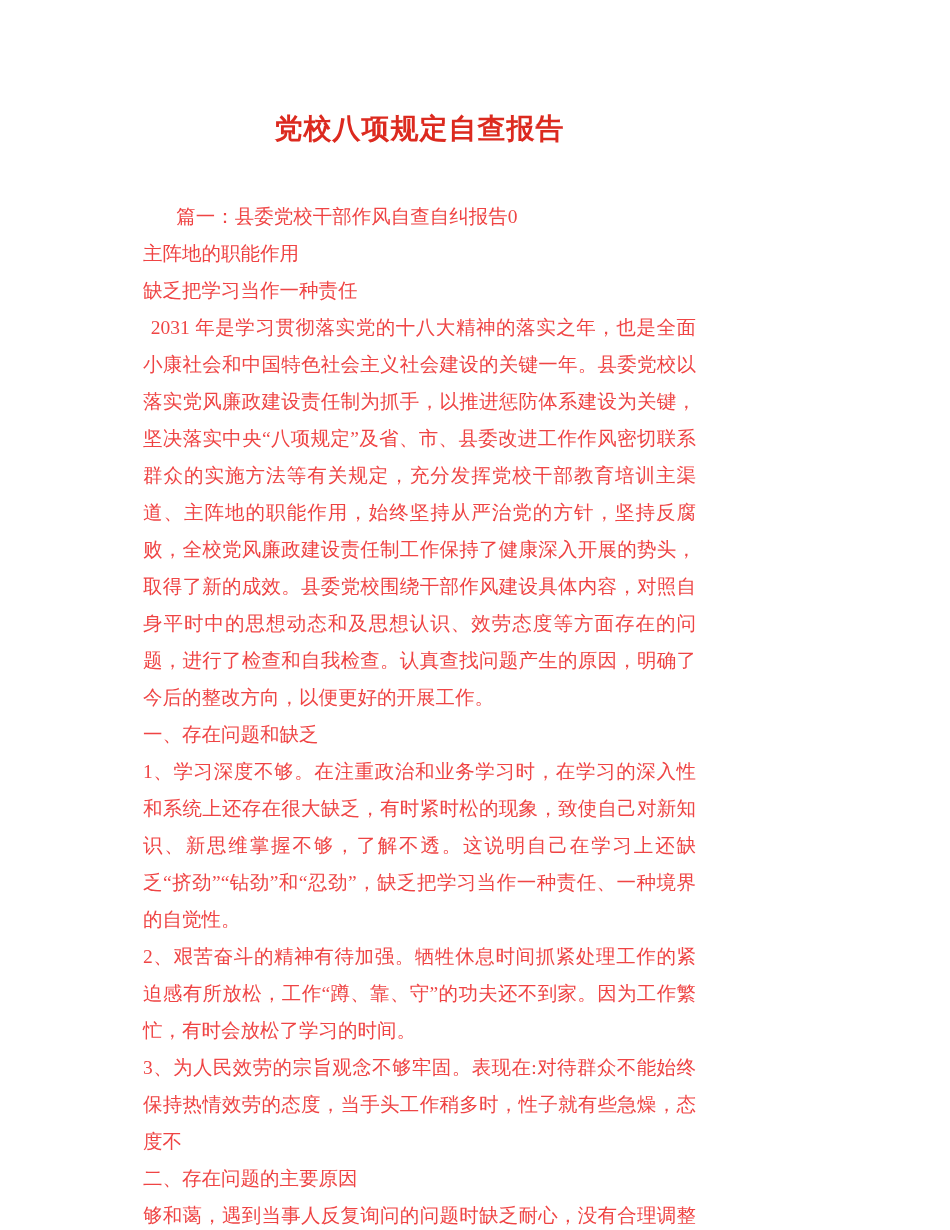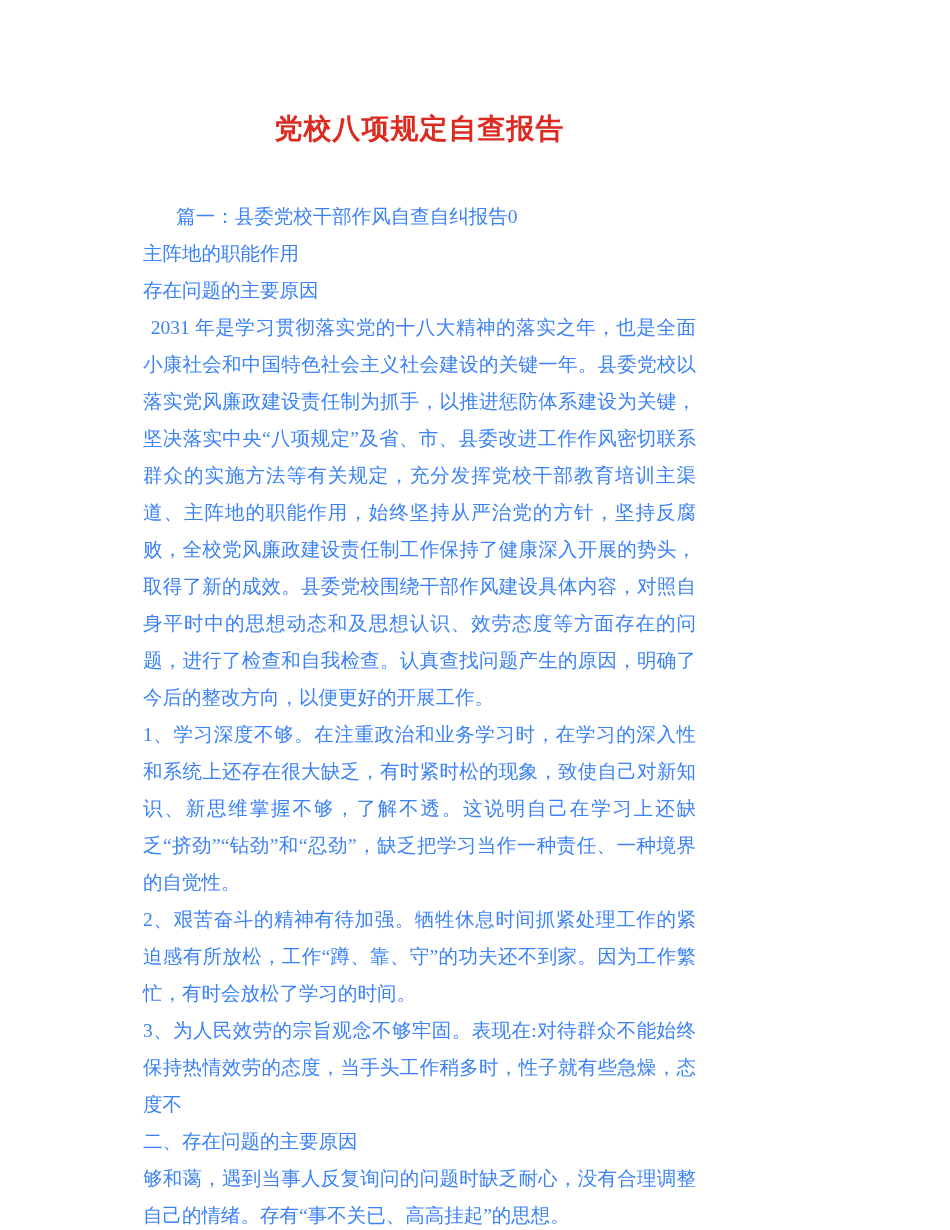--- a/index.html
+++ b/index.html
@@ -23,37 +23,38 @@
     font-weight: bold;
     line-height: 38px;
     text-align: center;
     color: #dc2a1f;
     letter-spacing: 1px;
   }
   .doc-body p {
     margin: 0;
     font-size: 19.5px;
     line-height: 37px;
-    color: #3b82f6;
+    color: #ef4444;
     text-align: justify;
     word-break: break-all;
   }
   .indent-large { text-indent: 1.7em; }
   .indent-half  { text-indent: 0.4em; }
 </style>
 </head>
 <body>
 
 <div class="page">
   <h1 class="doc-title">党校八项规定自查报告</h1>
 
   <div class="doc-body">
     <p class="indent-large">篇一：县委党校干部作风自查自纠报告0</p>
     <p>主阵地的职能作用</p>
-    <p>存在问题的主要原因</p>
+    <p>缺乏把学习当作一种责任</p>
     <p class="indent-half">2031 年是学习贯彻落实党的十八大精神的落实之年，也是全面小康社会和中国特色社会主义社会建设的关键一年。县委党校以落实党风廉政建设责任制为抓手，以推进惩防体系建设为关键，坚决落实中央“八项规定”及省、市、县委改进工作作风密切联系群众的实施方法等有关规定，充分发挥党校干部教育培训主渠道、主阵地的职能作用，始终坚持从严治党的方针，坚持反腐败，全校党风廉政建设责任制工作保持了健康深入开展的势头，取得了新的成效。县委党校围绕干部作风建设具体内容，对照自身平时中的思想动态和及思想认识、效劳态度等方面存在的问题，进行了检查和自我检查。认真查找问题产生的原因，明确了今后的整改方向，以便更好的开展工作。</p>
+    <p>一、存在问题和缺乏</p>
     <p>1、学习深度不够。在注重政治和业务学习时，在学习的深入性和系统上还存在很大缺乏，有时紧时松的现象，致使自己对新知识、新思维掌握不够，了解不透。这说明自己在学习上还缺乏“挤劲”“钻劲”和“忍劲”，缺乏把学习当作一种责任、一种境界的自觉性。</p>
     <p>2、艰苦奋斗的精神有待加强。牺牲休息时间抓紧处理工作的紧迫感有所放松，工作“蹲、靠、守”的功夫还不到家。因为工作繁忙，有时会放松了学习的时间。</p>
     <p>3、为人民效劳的宗旨观念不够牢固。表现在:对待群众不能始终保持热情效劳的态度，当手头工作稍多时，性子就有些急燥，态度不</p>
     <p>二、存在问题的主要原因</p>
     <p>够和蔼，遇到当事人反复询问的问题时缺乏耐心，没有合理调整自己的情绪。存有“事不关已、高高挂起”的思想。</p>
   </div>
 </div>
 
 </body></html>

